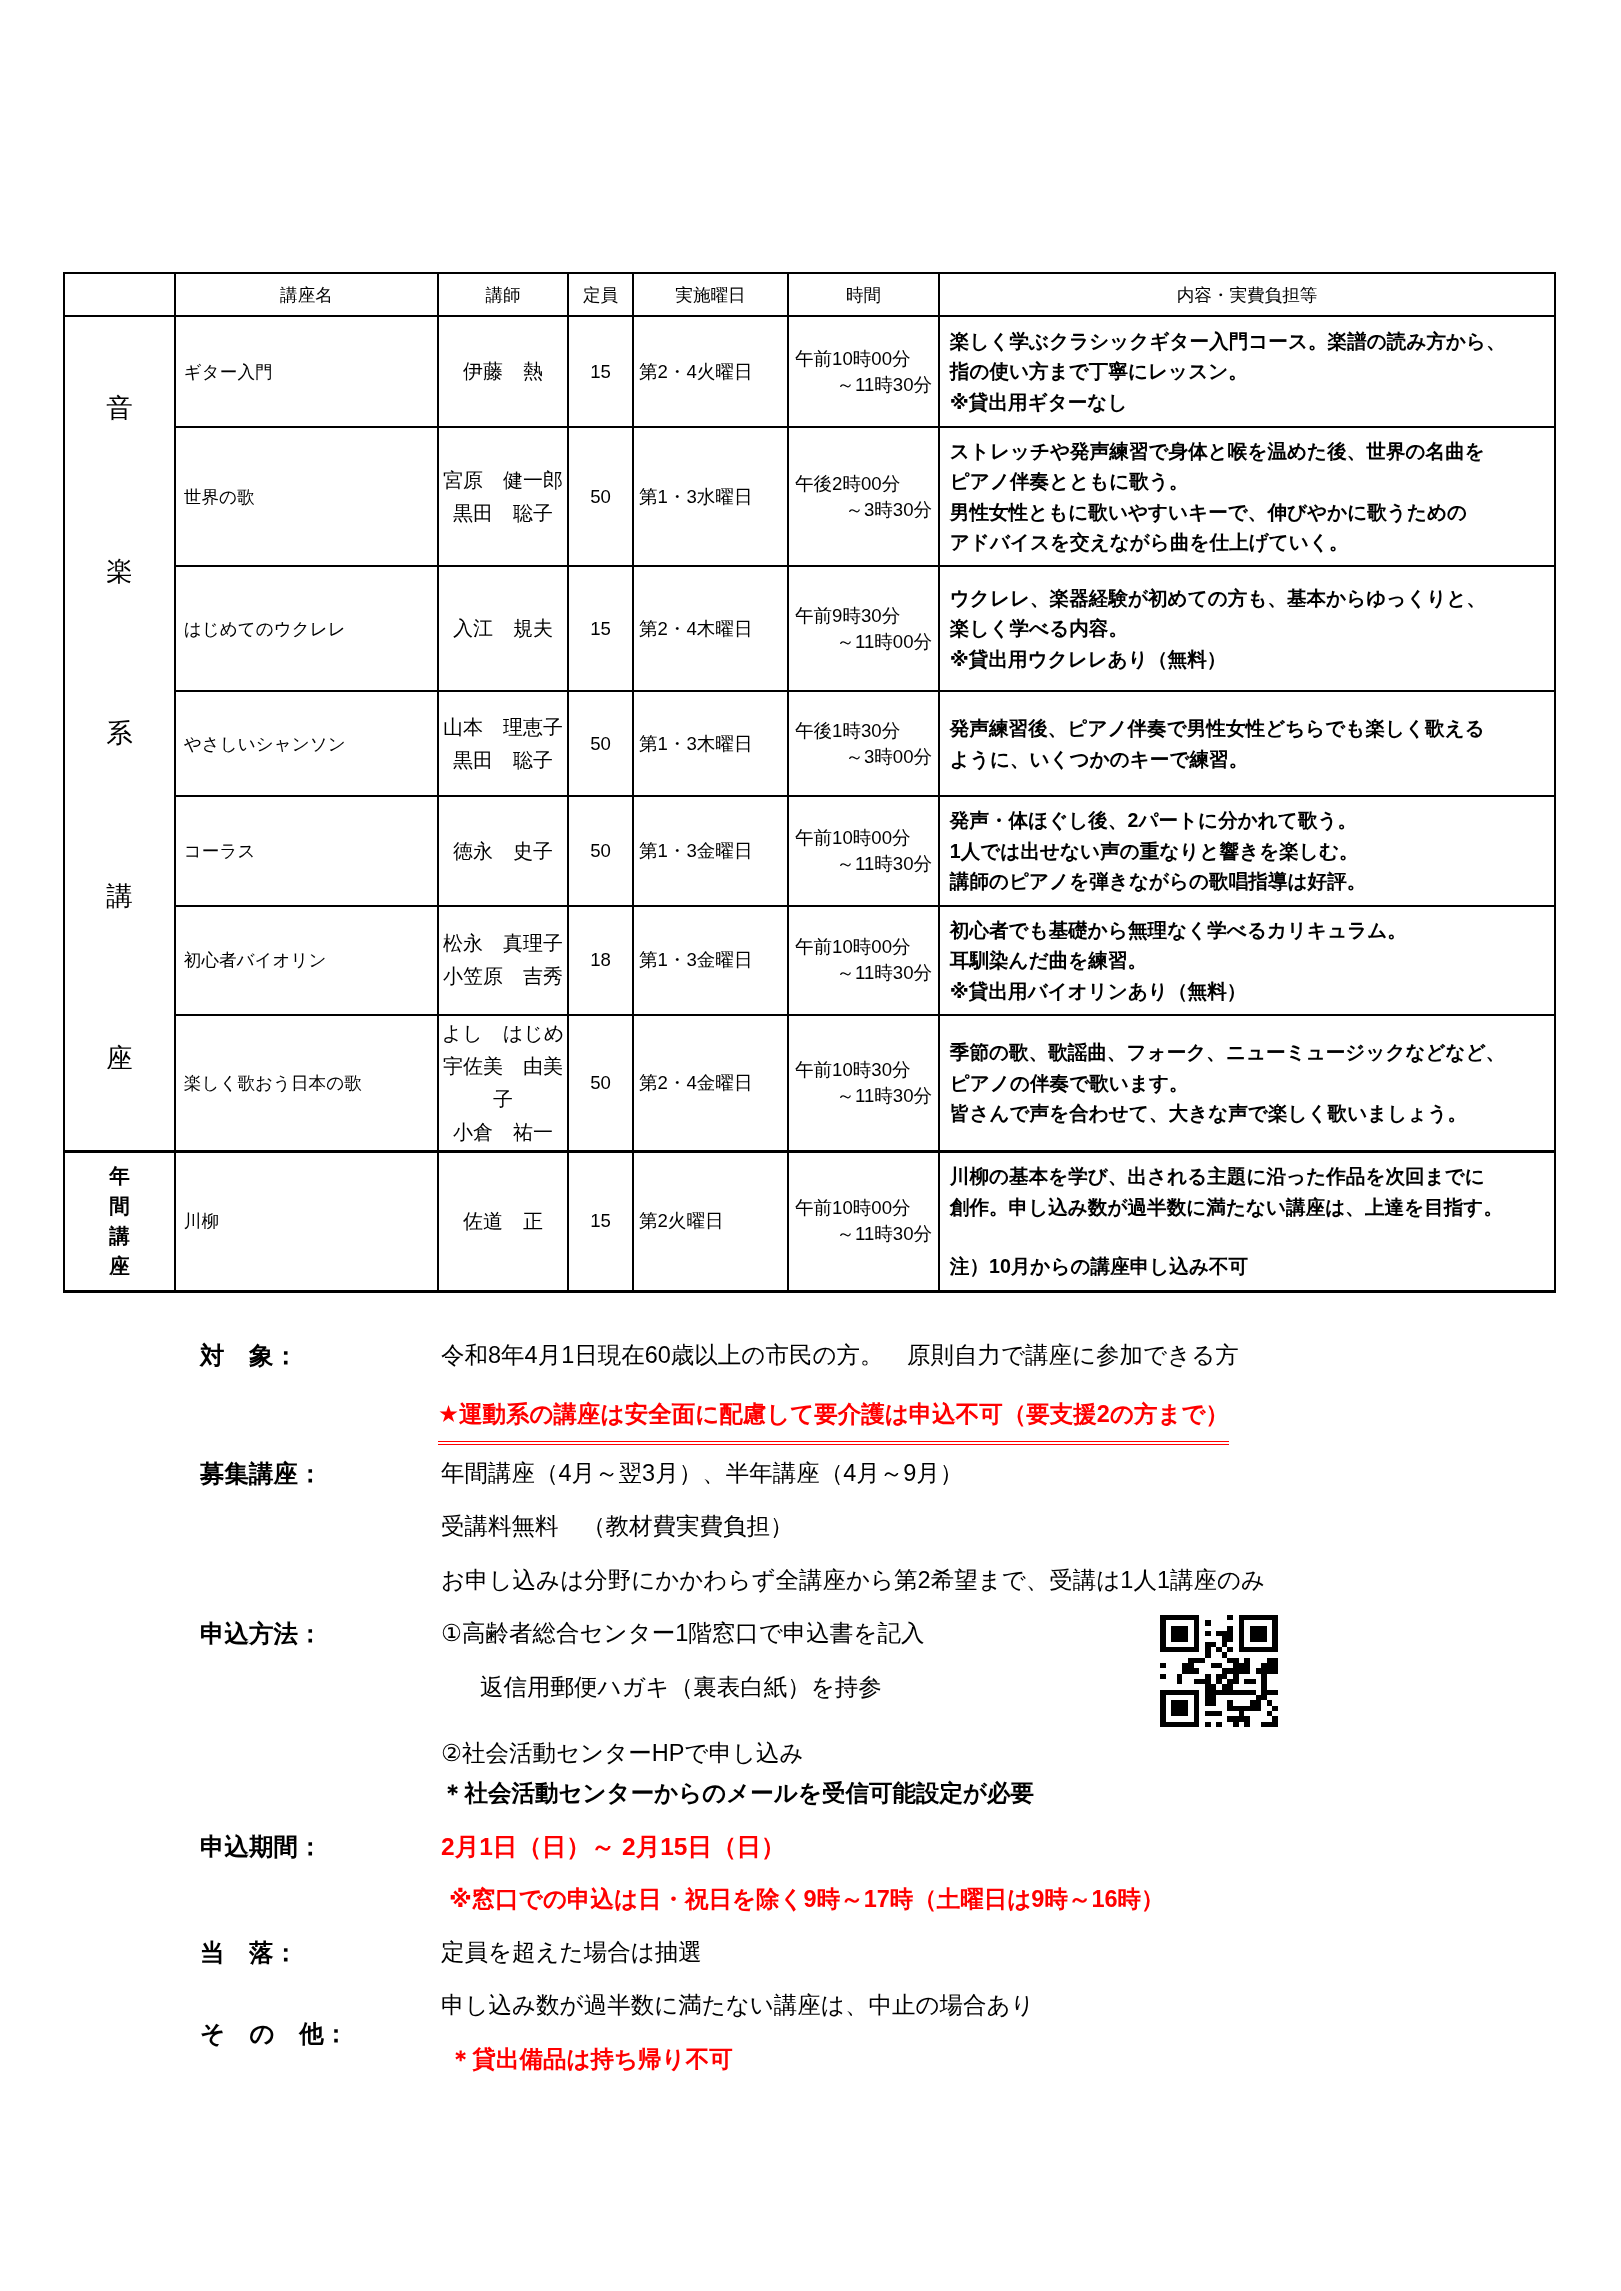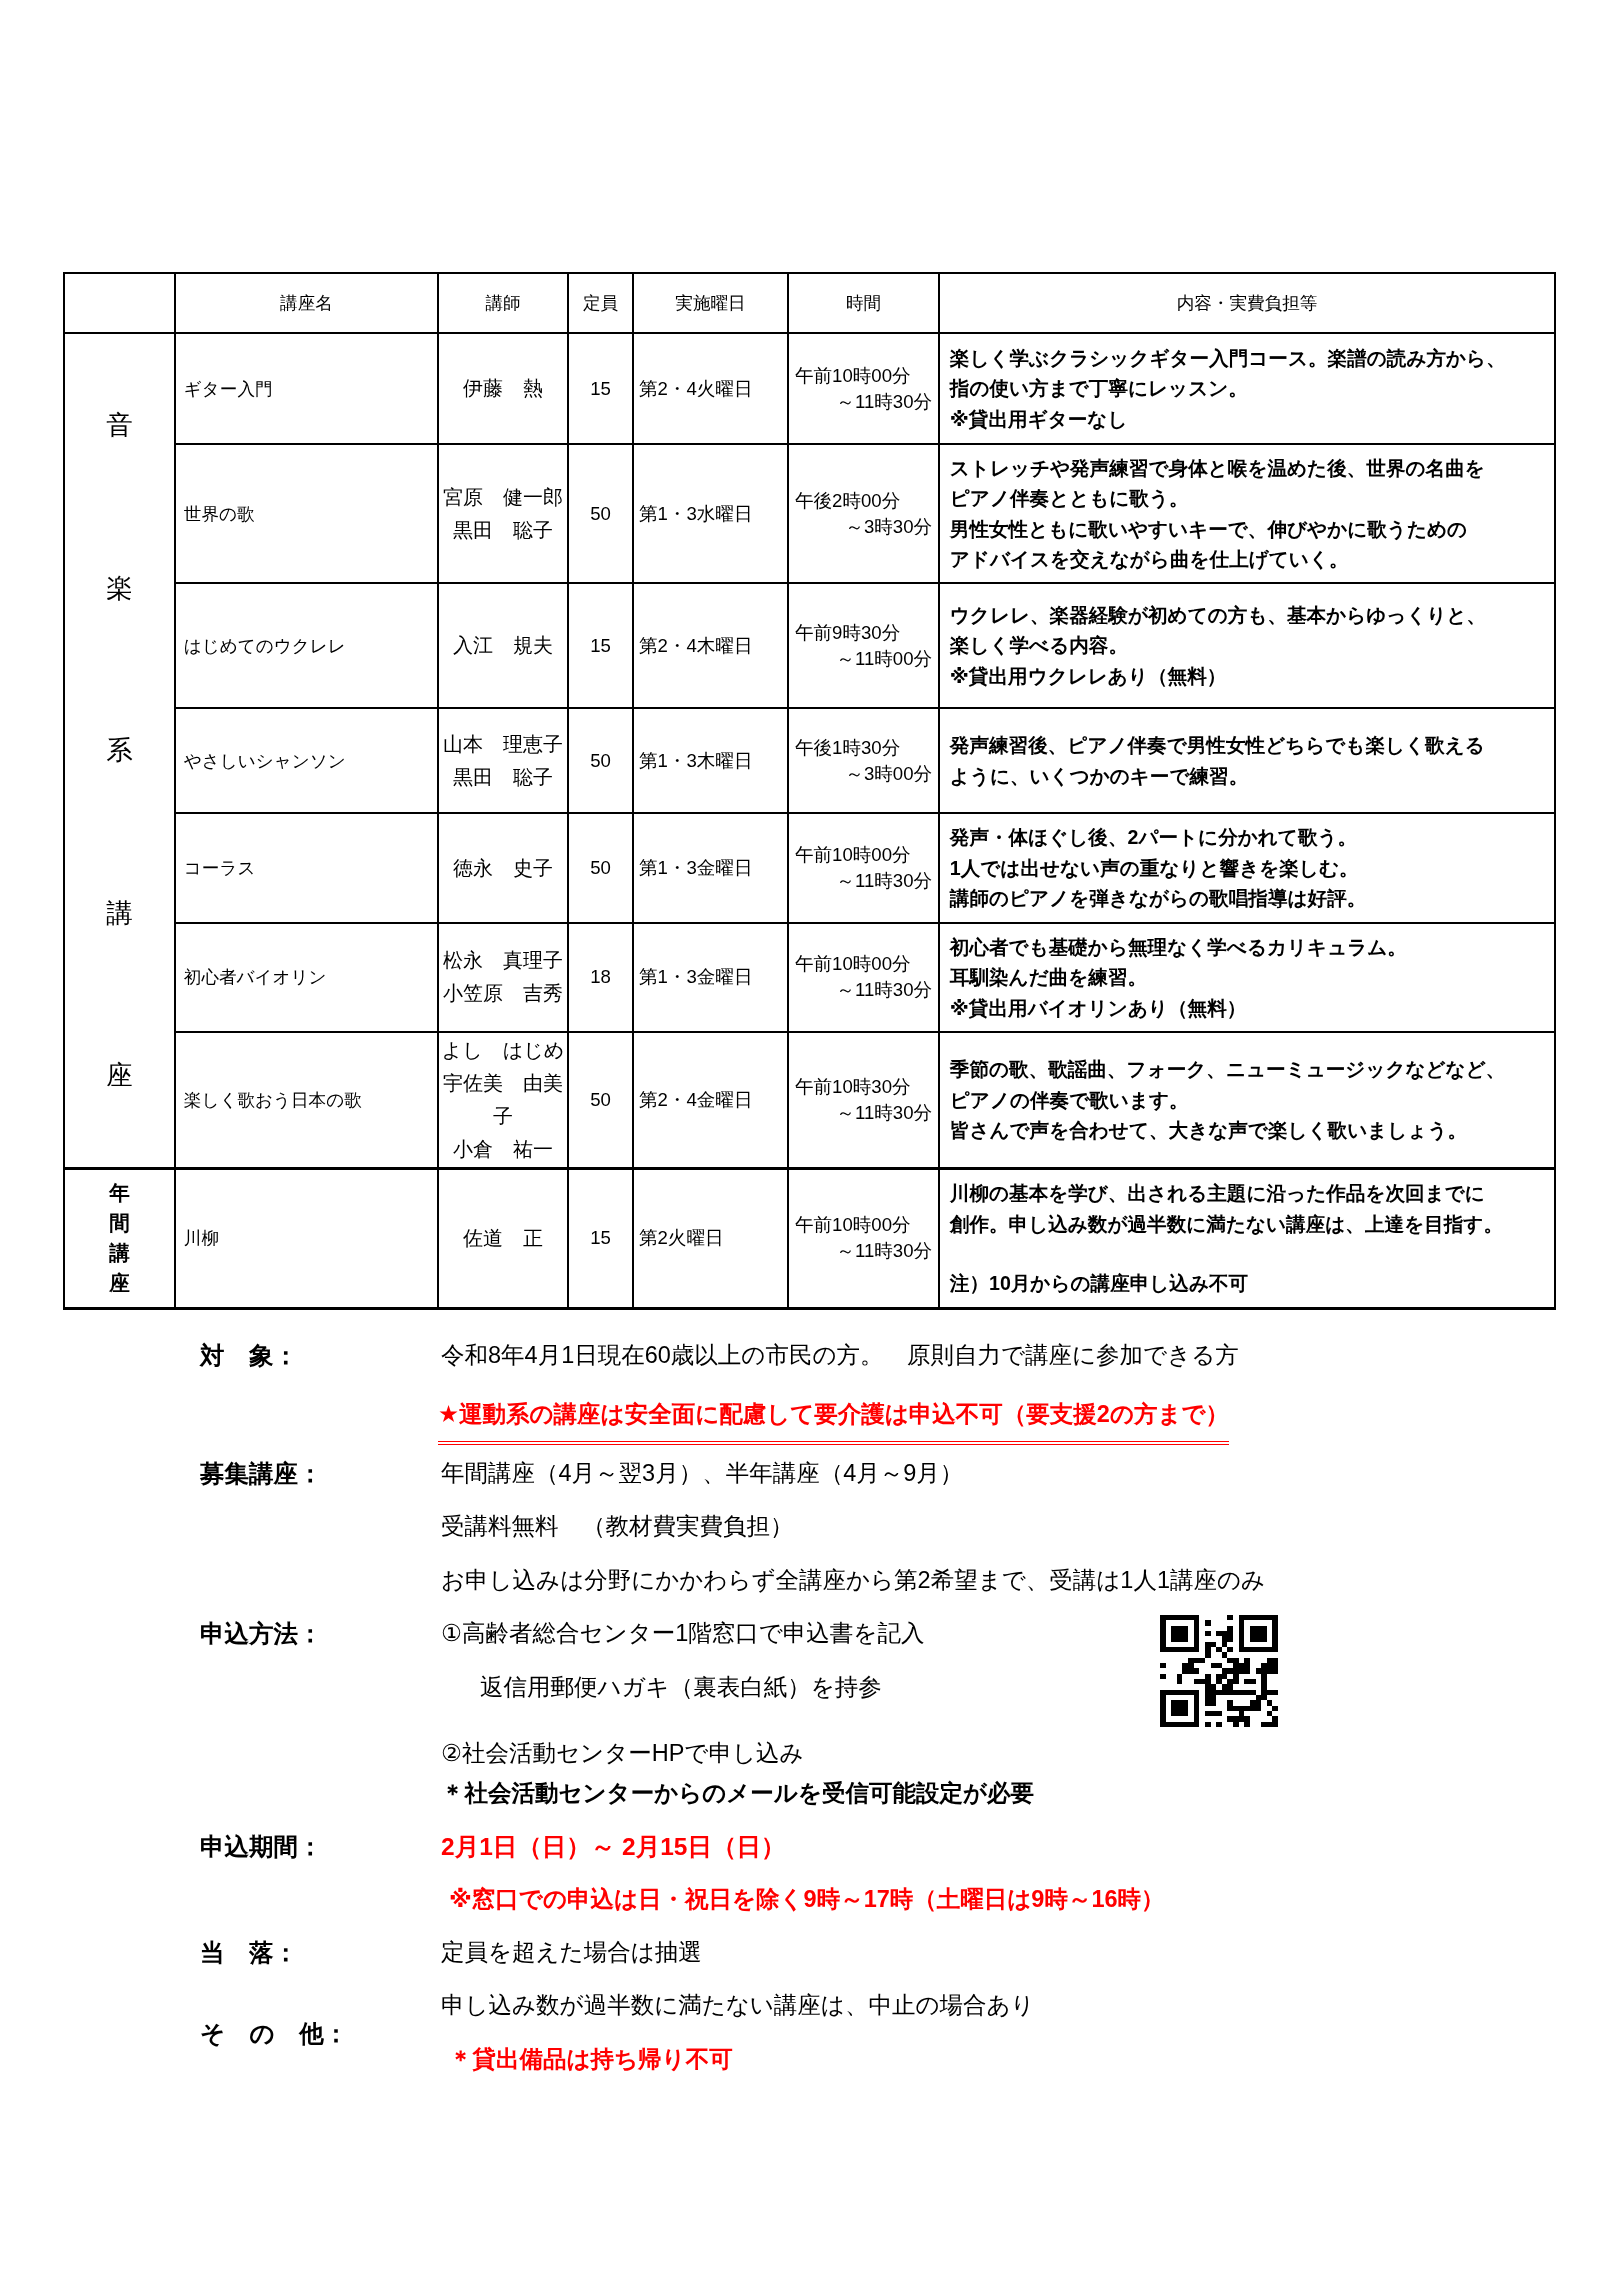--- a/index.html
+++ b/index.html
@@ -9,21 +9,21 @@
   }
   
   table.course{
     position:absolute;left:63px;top:272px;width:1490px;
     border-collapse:collapse;table-layout:fixed;
     border:2.9px solid #000;border-bottom-width:3.9px;
   }
   table.course th,table.course td{
     border:2px solid #000;vertical-align:middle;overflow:hidden;
   }
-  thead tr{height:60px;}
+  thead tr{height:43px;}
   thead th{font-size:17.6px;font-weight:normal;text-align:center;}
   td.c-name{font-size:17.6px;text-align:left;padding-left:7.8px;}
   td.c-lect{font-size:20px;text-align:center;line-height:1.65;}
   td.c-cap{font-size:18.6px;text-align:center;}
   td.c-day{font-size:18.6px;text-align:left;padding-left:4.9px;}
   td.c-time{font-size:18.6px;padding:0 5.9px;}
   td.c-time .t1{text-align:left;}
   td.c-time .t2{text-align:right;}
   td.c-desc{font-size:19.6px;font-weight:bold;text-align:left;padding:7.8px 9.8px;line-height:1.55;}
   td.c-desc .note{margin-top:29px;}

